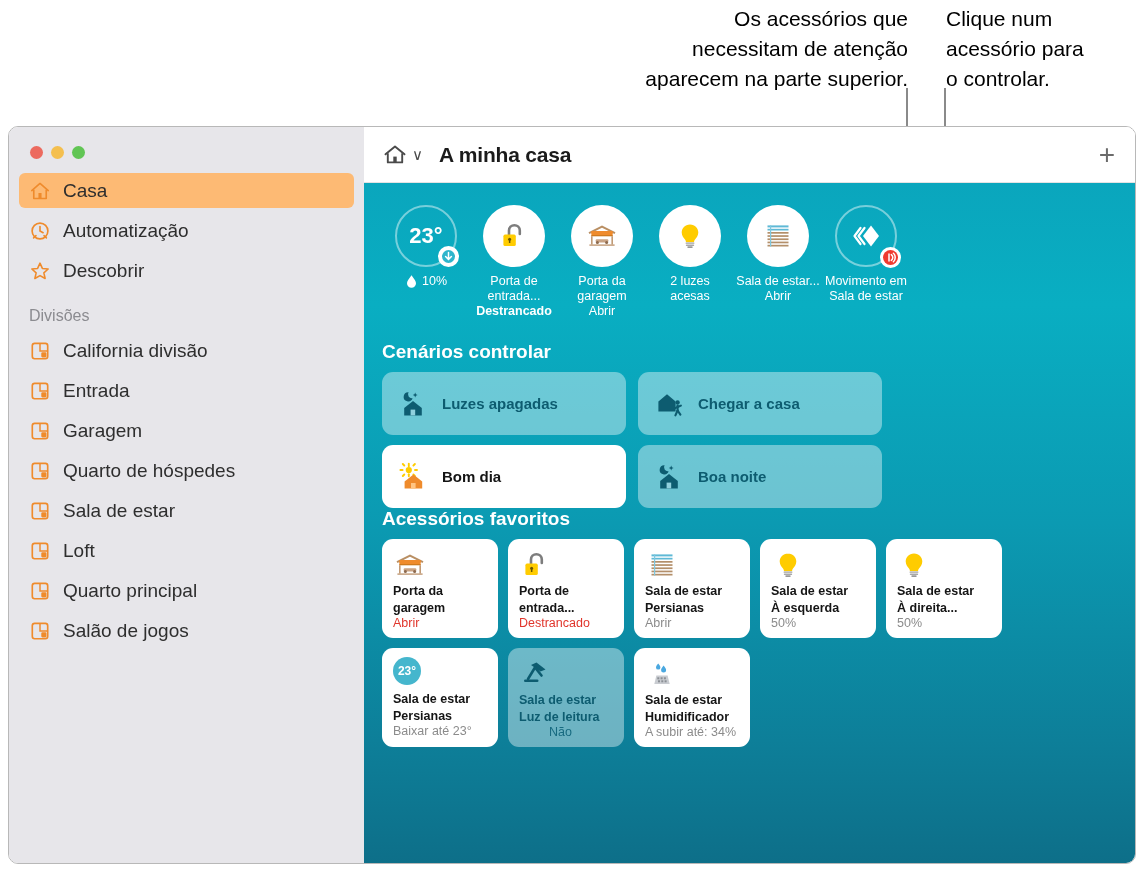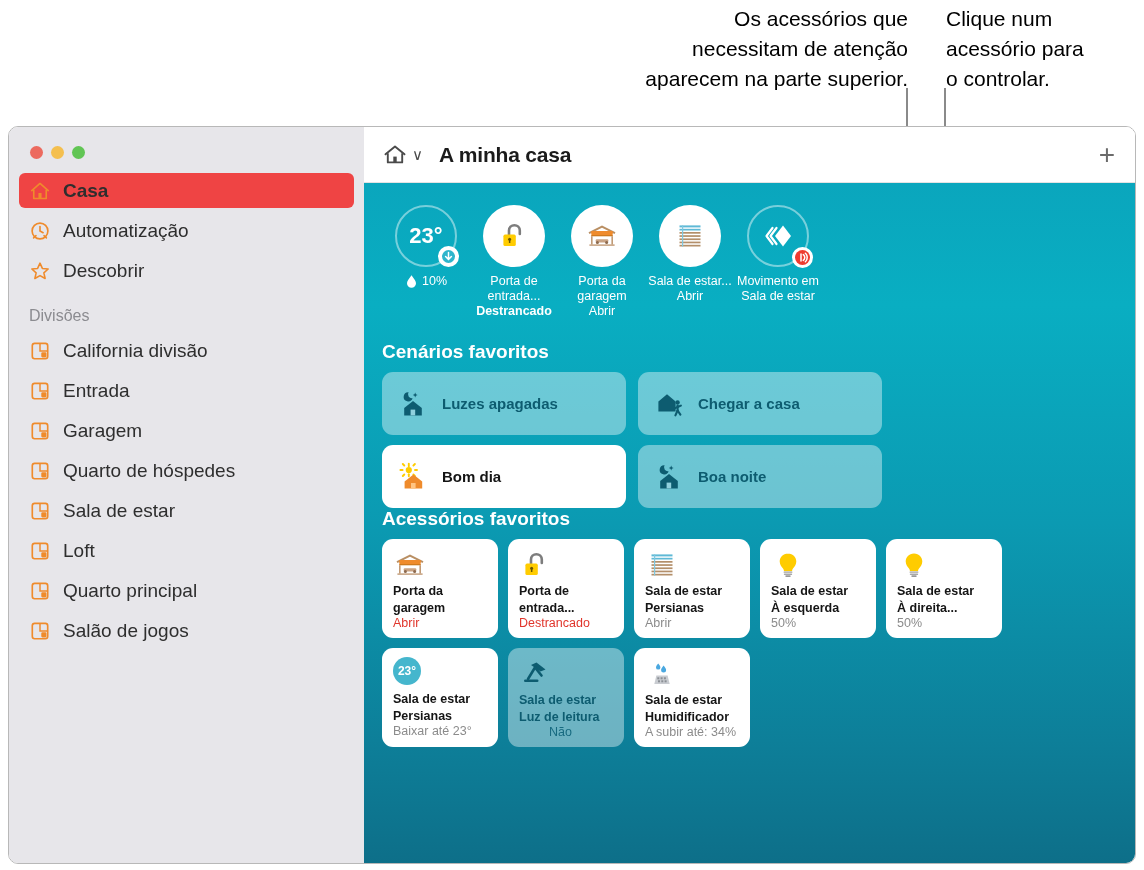--- a/index.html
+++ b/index.html
@@ -52,21 +52,21 @@
   .tl.green { background: #61c554; }
 
   .side-item {
     display: flex; align-items: center;
     height: 35px;
     border-radius: 6px;
     padding: 0 10px;
     gap: 12px;
     margin-bottom: 5px;
   }
-  .side-item.selected { background: #ef4444; font-weight: bold; }
+  .side-item.selected { background: #fdba74; }
   .side-label { font-size: 19px; color: #2e2e2e; }
   .side-icon { width: 22px; height: 22px; flex: 0 0 22px; display:flex; align-items:center; justify-content:center; }
   .side-icon svg { display: block; }
 
   .section-title {
     font-size: 16px; color: #8b8b90;
     padding: 14px 10px 8px 10px;
   }
 
   
@@ -377,20 +377,35 @@
               </div>
               <div class="status-sub">
         <div>Porta da</div>
         <div class="">garagem</div>
         <div>Abrir</div>
       </div>
             </div>
             <div class="status-item">
               <div class="status-circle">
                 <svg width="34" height="34" viewBox="0 0 34 34">
+                  <path d="M17 5.4 c-5.1 0 -8.3 3.7 -8.3 8.2 0 3.4 2.1 5.4 3.3 7 0.7 0.9 0.9 1.6 0.9 2.3 h8.2 c0 -0.7 0.2 -1.4 0.9 -2.3 1.2 -1.6 3.3 -3.6 3.3 -7 0 -4.5 -3.2 -8.2 -8.3 -8.2 z" fill="#ffcc00"></path>
+                  <rect x="12.6" y="23.3" width="8.8" height="1.8" rx="0.6" fill="#b9b9b9"></rect>
+                  <rect x="12.9" y="25.4" width="8.2" height="1.6" rx="0.6" fill="#a9a9a9"></rect>
+                  <rect x="14.3" y="27.2" width="5.4" height="1.8" rx="0.8" fill="#9a9a9a"></rect>
+                </svg>
+              </div>
+              <div class="status-sub">
+        <div>2 luzes</div>
+        <div class="">acesas</div>
+
+      </div>
+            </div>
+            <div class="status-item">
+              <div class="status-circle">
+                <svg width="34" height="34" viewBox="0 0 34 34">
                   <rect x="6.5" y="6.4" width="21" height="2" fill="#5fb9d6"></rect>
                   <rect x="6.5" y="9.8" width="21" height="1.7" fill="#5fb9d6"></rect>
                   <rect x="6.5" y="13.0" width="21" height="1.7" fill="#b38f6a"></rect>
                   <rect x="6.5" y="16.2" width="21" height="1.7" fill="#b38f6a"></rect>
                   <rect x="6.5" y="19.4" width="21" height="1.7" fill="#b38f6a"></rect>
                   <rect x="6.5" y="22.6" width="21" height="1.7" fill="#b38f6a"></rect>
                   <rect x="6.5" y="25.8" width="21" height="1.7" fill="#b38f6a"></rect>
                   <rect x="9.0" y="6.4" width="1.2" height="21.1" fill="#7fc8e0"></rect>
                 </svg>
               </div>
@@ -414,21 +429,21 @@
                   </svg>
                 </span>
       </div>
               <div class="status-sub">
         <div>Movimento em</div>
         <div>Sala de estar</div>
       </div>
             </div>
           </div>
 
-        <div class="heading" id="scenes-heading">Cenários favoritos</div>
+        <div class="heading" id="scenes-heading">Cenários controlar</div>
         <div id="scenes">
             <div class="scene-card">
               <span class="scene-icon"><svg width="30" height="30" viewBox="0 0 30 30">
                   <path d="M9.6 3.2 a4.6 4.6 0 1 0 4.0 6.1 a4.0 4.0 0 0 1 -4.0 -6.1 z" fill="#0d5c70"></path>
                   <path d="M16.2 3.6 l0.7 1.7 l1.7 0.7 l-1.7 0.7 l-0.7 1.7 l-0.7 -1.7 l-1.7 -0.7 l1.7 -0.7 z" fill="#0d5c70"></path>
                   <path d="M5.2 19 L14 12 L22.8 19 V26.4 H5.2 Z" fill="#0d5c70"></path>
                   <rect x="11.6" y="20.6" width="4.6" height="5.8" fill="#8fd0dd"></rect>
                 </svg></span>
               <span class="scene-label">Luzes apagadas</span>
             </div>

